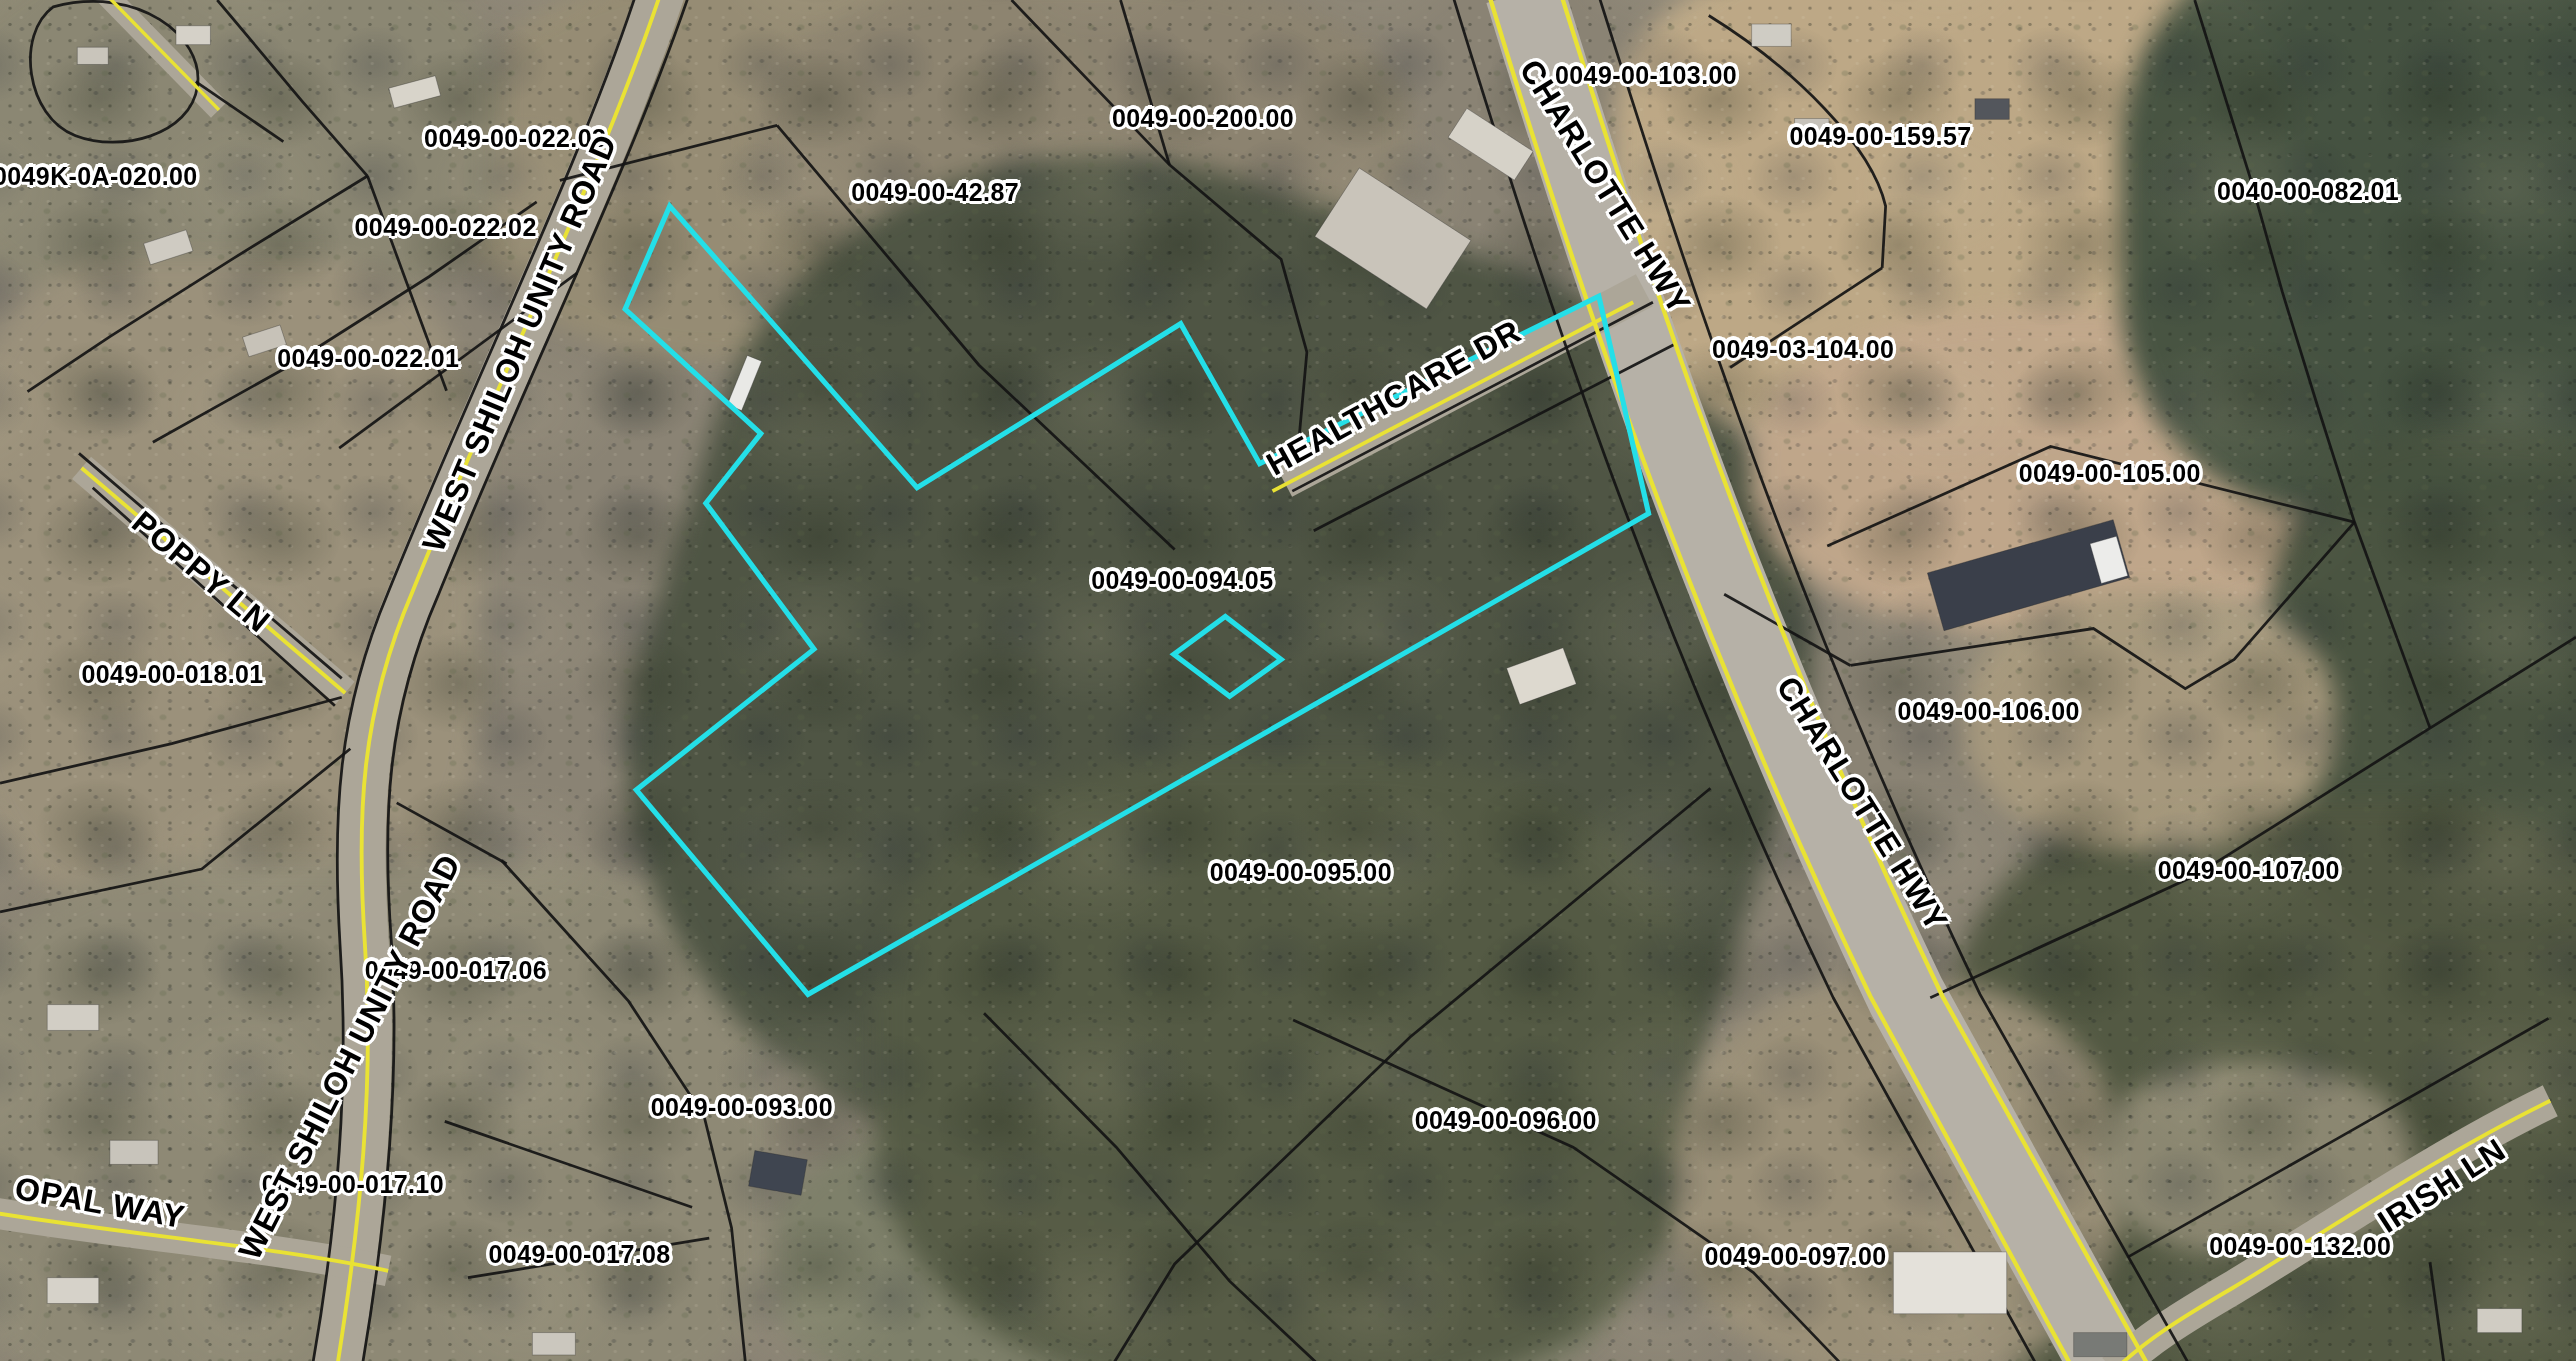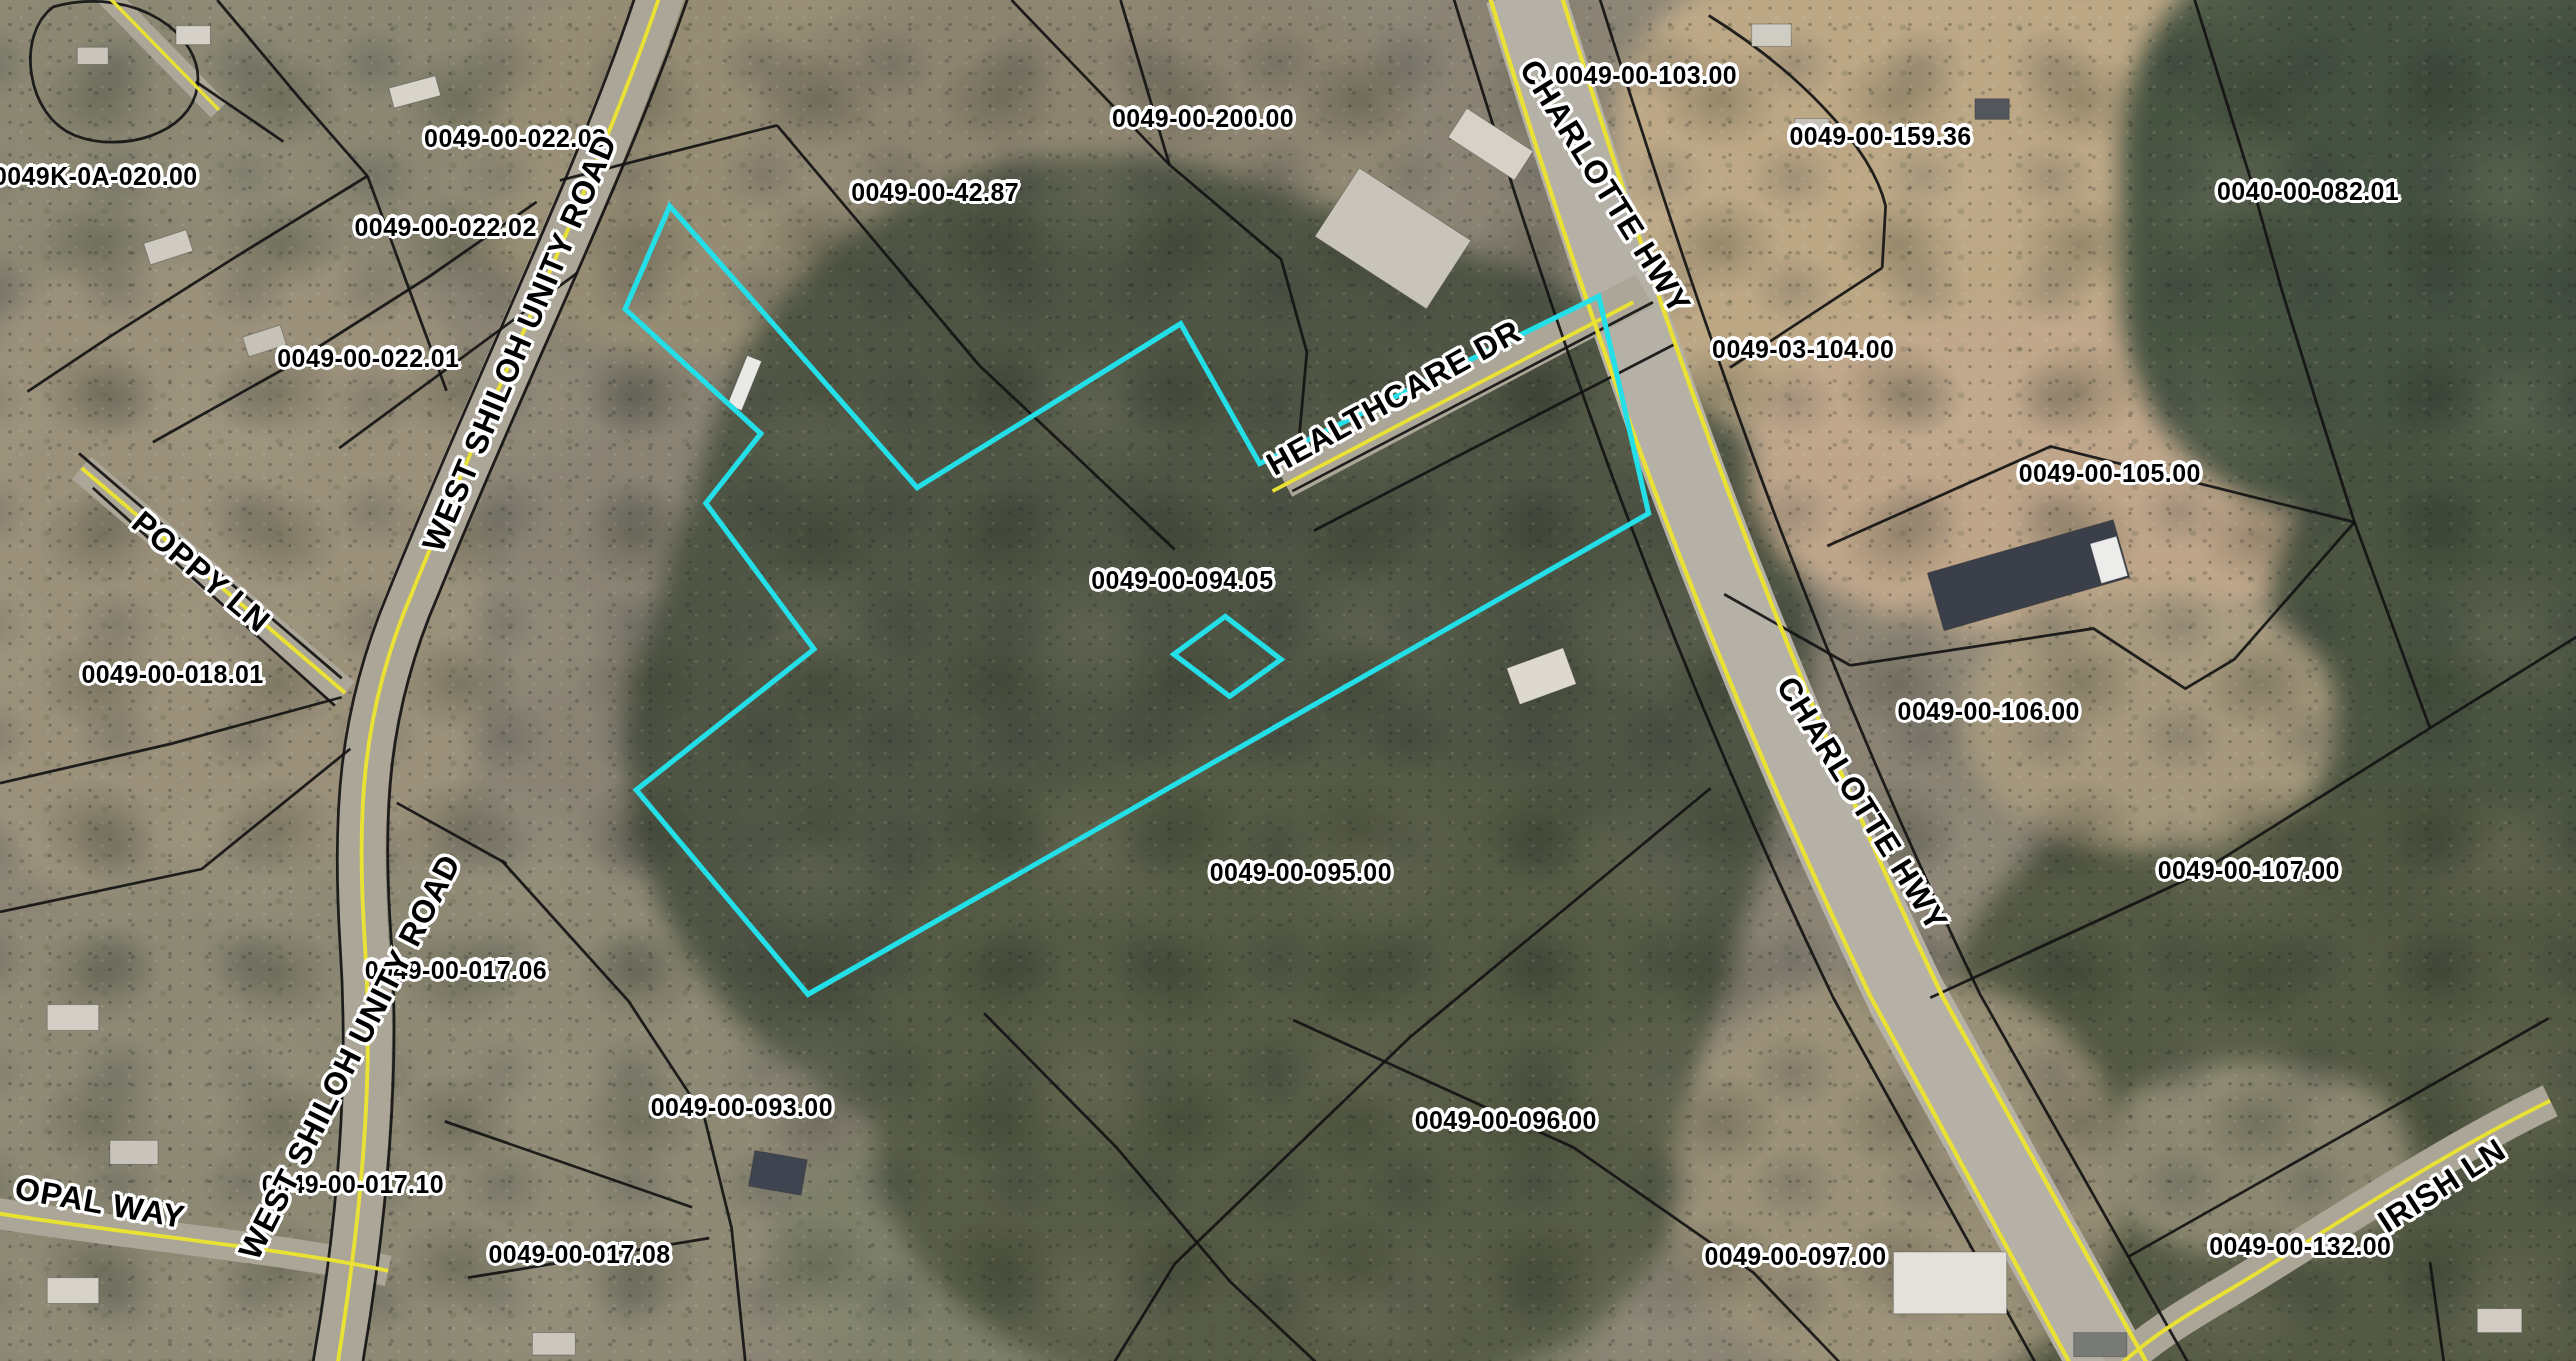--- a/index.html
+++ b/index.html
@@ -154,21 +154,21 @@
   </svg>
 
   <div class="layer" id="labels-layer">
       <div class="plabel" style="left: 20%; top: 10.1%;">0049-00-022.03</div>
       <div class="plabel" style="left: 3.7%; top: 12.9%;">0049K-0A-020.00</div>
       <div class="plabel" style="left: 17.3%; top: 16.7%;">0049-00-022.02</div>
       <div class="plabel" style="left: 14.3%; top: 26.3%;">0049-00-022.01</div>
       <div class="plabel" style="left: 46.7%; top: 8.7%;">0049-00-200.00</div>
       <div class="plabel" style="left: 36.3%; top: 14.1%;">0049-00-42.87</div>
       <div class="plabel" style="left: 63.9%; top: 5.5%;">0049-00-103.00</div>
-      <div class="plabel" style="left: 73%; top: 10%;">0049-00-159.36</div>
+      <div class="plabel" style="left: 73%; top: 10%;">0049-00-159.57</div>
       <div class="plabel" style="left: 89.6%; top: 14%;">0040-00-082.01</div>
       <div class="plabel" style="left: 70%; top: 25.6%;">0049-03-104.00</div>
       <div class="plabel" style="left: 81.9%; top: 34.7%;">0049-00-105.00</div>
       <div class="plabel" style="left: 45.9%; top: 42.6%;">0049-00-094.05</div>
       <div class="plabel" style="left: 77.2%; top: 52.2%;">0049-00-106.00</div>
       <div class="plabel" style="left: 50.5%; top: 64%;">0049-00-095.00</div>
       <div class="plabel" style="left: 87.3%; top: 63.9%;">0049-00-107.00</div>
       <div class="plabel" style="left: 6.7%; top: 49.5%;">0049-00-018.01</div>
       <div class="plabel" style="left: 17.7%; top: 71.2%;">0049-00-017.06</div>
       <div class="plabel" style="left: 28.8%; top: 81.3%;">0049-00-093.00</div>

